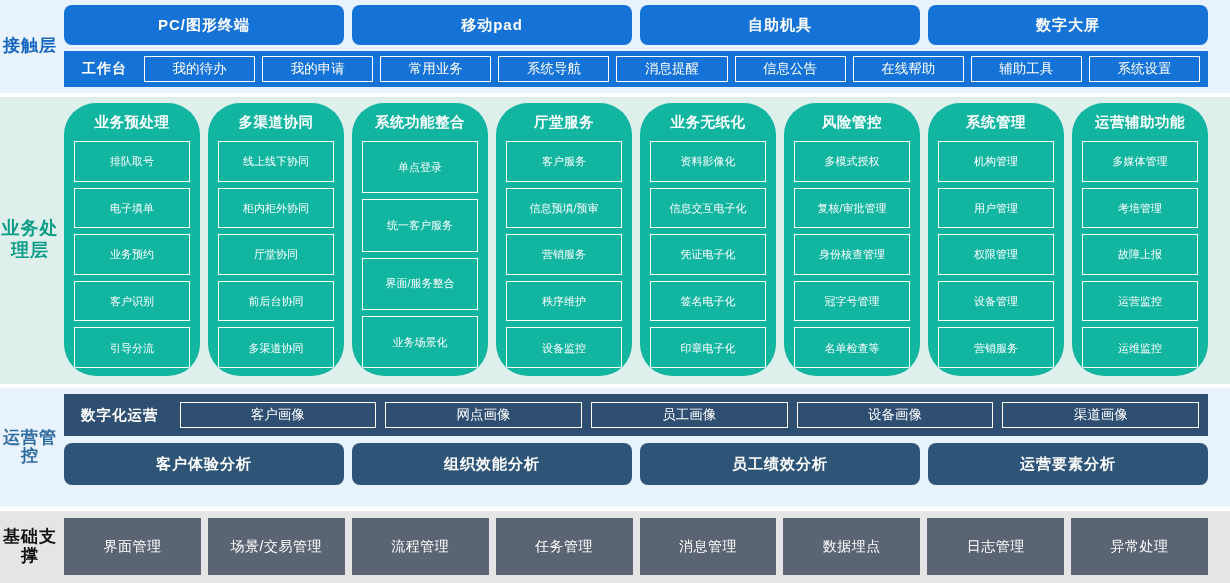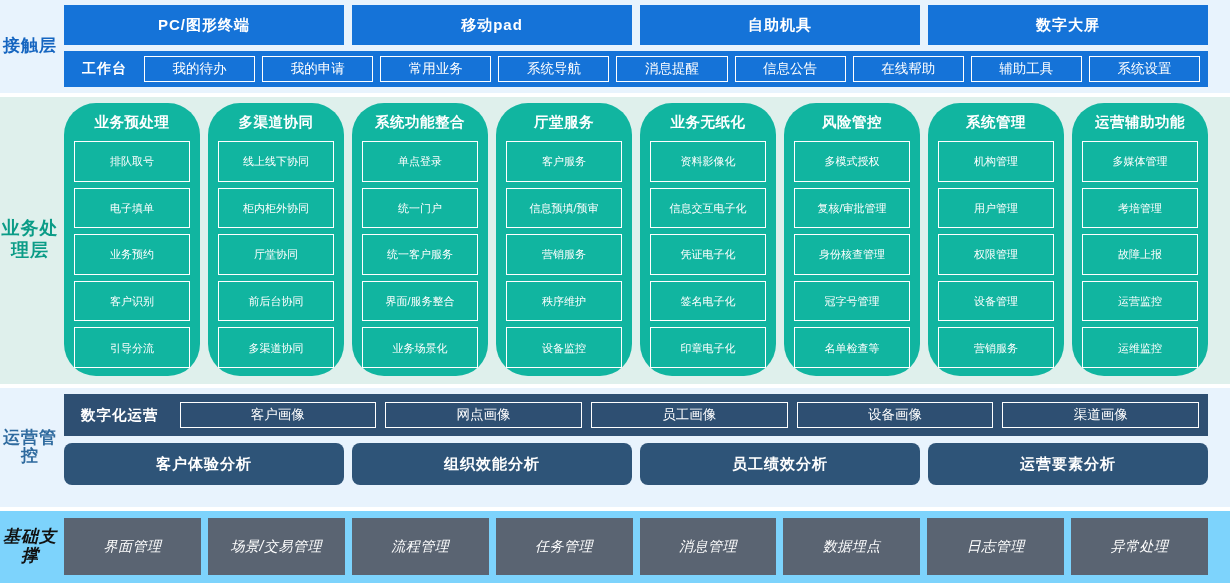--- a/index.html
+++ b/index.html
@@ -27,21 +27,21 @@
   }
   .side-label span{display:block;writing-mode:horizontal-tb;}
   .side-body{flex:1 1 auto;display:flex;flex-direction:column;box-sizing:border-box;}
 
   
   .sec-touch{background:#e8f3fd;height:93px;padding:5px 0 6px 0;}
   .sec-touch .side-label{color:#1565c0;}
   .touch-row-top{display:flex;gap:8px;padding:0 22px 0 4px;height:40px;}
   .touch-chan{
     flex:1 1 0;background:#1573d8;color:#ffffff;
-    border-radius:0;
+    border-radius:8px;
     display:flex;align-items:center;justify-content:center;
     font-size:15px;font-weight:bold;letter-spacing:1px;
   }
   .touch-row-bot{
     margin:6px 22px 0 4px;height:36px;background:#1573d8;
     display:flex;align-items:center;gap:7px;padding:0 8px;
     box-sizing:border-box;
   }
   .touch-title{
     color:#ffffff;font-size:14px;font-weight:bold;letter-spacing:1px;
@@ -94,21 +94,21 @@
     color:#ffffff;font-size:13.5px;white-space:nowrap;box-sizing:border-box;
   }
   .ops-row-bot{display:flex;gap:8px;margin:7px 22px 0 4px;height:42px;}
   .ops-analysis{
     flex:1 1 0;background:#2e5478;border-radius:8px;color:#ffffff;
     display:flex;align-items:center;justify-content:center;
     font-size:15px;font-weight:bold;letter-spacing:1px;
   }
 
   
-  .sec-base{background:#7dd3fc;height:auto;flex:1 1 auto;padding:7px 0 8px 0;font-style:italic;}
+  .sec-base{background:#e5e5e5;height:auto;flex:1 1 auto;padding:7px 0 8px 0;}
   .sec-base .side-label{color:#111111;}
   .base-row{display:flex;gap:7px;margin:0 22px 0 4px;height:100%;}
   .base-item{
     flex:1 1 0;background:#5a6472;color:#ffffff;
     display:flex;align-items:center;justify-content:center;
     font-size:14px;letter-spacing:.5px;white-space:nowrap;
   }
 
   .gap-white{height:4px;background:#ffffff;}
 </style>
@@ -166,21 +166,20 @@
           <div class="biz-item">线上线下协同</div>
           <div class="biz-item">柜内柜外协同</div>
           <div class="biz-item">厅堂协同</div>
           <div class="biz-item">前后台协同</div>
           <div class="biz-item">多渠道协同</div>
         </div>
 
         <div class="biz-col">
           <div class="biz-col-title">系统功能整合</div>
           <div class="biz-item">单点登录</div>
-          <div class="biz-item">统一门户</div>
           <div class="biz-item">统一客户服务</div>
           <div class="biz-item">界面/服务整合</div>
           <div class="biz-item">业务场景化</div>
         </div>
 
         <div class="biz-col">
           <div class="biz-col-title">厅堂服务</div>
           <div class="biz-item">客户服务</div>
           <div class="biz-item">信息预填/预审</div>
           <div class="biz-item">营销服务</div>

